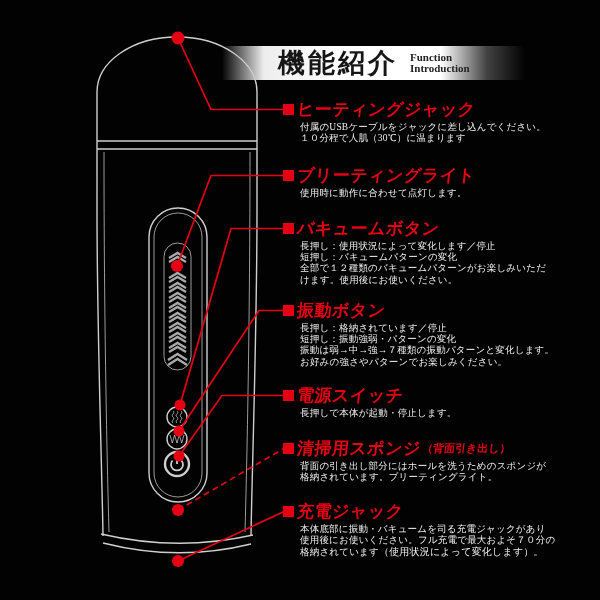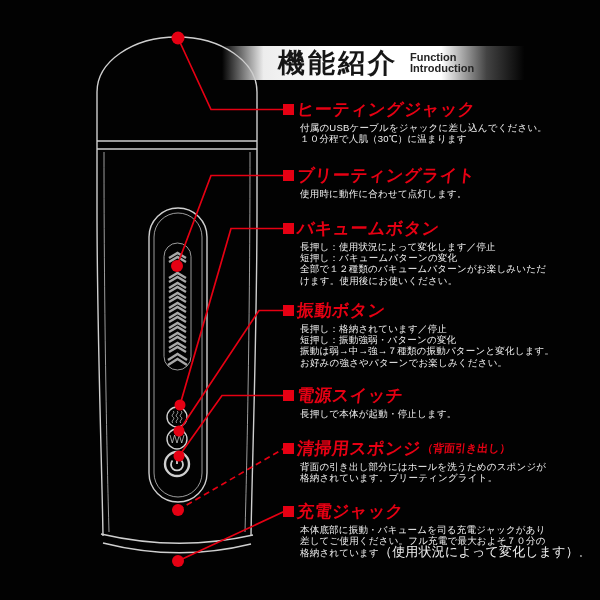--- a/index.html
+++ b/index.html
@@ -1,19 +1,19 @@
 <!DOCTYPE html>
 <html style="--red: #e60013; --text: #f2f2f2; --outline: #cfcfcf; --chevron: #a8a8a8; --banner_text: #161616;"><head>
 <meta charset="utf-8">
 <style>
   html,body{margin:0;padding:0;background:#000;}
   #stage{
     position:relative;width:600px;height:600px;overflow:hidden;
     background:#020202;
-    font-family:Liberation Sans, sans-serif;
+    font-family:Liberation Serif, serif;
   }
   
   #banner{
     position:absolute;left:222px;top:46px;width:378px;height:34px;
     background:linear-gradient(90deg, rgba(255,255,255,0) 0%, #ededed 11%, #ffffff 30%, #ffffff 58%, rgba(120,120,120,0.55) 70%, rgba(0,0,0,0) 80%);
     display:flex;align-items:center;
   }
   #banner .jp{
     margin-left:56px;font-size:27px;font-weight:bold;color:#161616;
     letter-spacing:3px;white-space:nowrap;
@@ -35,21 +35,21 @@
   .sq{width:11px;height:11px;background:var(--red,#e60013);flex:0 0 auto;margin-right:3px;}
   .ft-title{
     font-size:17px;font-weight:bold;color:var(--red,#e60013);
     white-space:nowrap;transform:skewX(-6deg);letter-spacing:.5px;
   }
   .ft-note{font-size:11px;font-weight:bold;color:var(--red,#e60013);
     white-space:nowrap;transform:skewX(-6deg);margin-left:1px;}
   .ft-desc{margin:4px 0 0 17px;font-size:9.5px;line-height:11.2px;
     color:var(--text,#f2f2f2);letter-spacing:.2px;}
   .ft-desc div{white-space:nowrap;}
-  .small{font-size:13px;}
+  .small{font-size:10px;}
 </style>
 </head>
 <body>
 
 <div id="stage">
 
   <div id="banner">
     <span class="jp">機能紹介</span>
     <span class="en">
       <span>Function</span><br>
@@ -190,20 +190,20 @@
     </div>
   </div>
 
   <div class="feature" style="top:502px">
     <div class="ft-row">
       <span class="sq"></span>
       <span class="ft-title">充電ジャック</span>
     </div>
     <div class="ft-desc">
       <div>本体底部に振動・バキュームを司る充電ジャックがあり</div>
-      <div>差してご使用ください。フル充電で最大およそ７０分の</div>
+      <div>使用後にお使いください。フル充電で最大およそ７０分の</div>
       <div>
         <span>格納されています</span><span class="small">（使用状況によって変化します）</span><span>。</span>
       </div>
     </div>
   </div>
 
 </div>
 
 </body></html>

